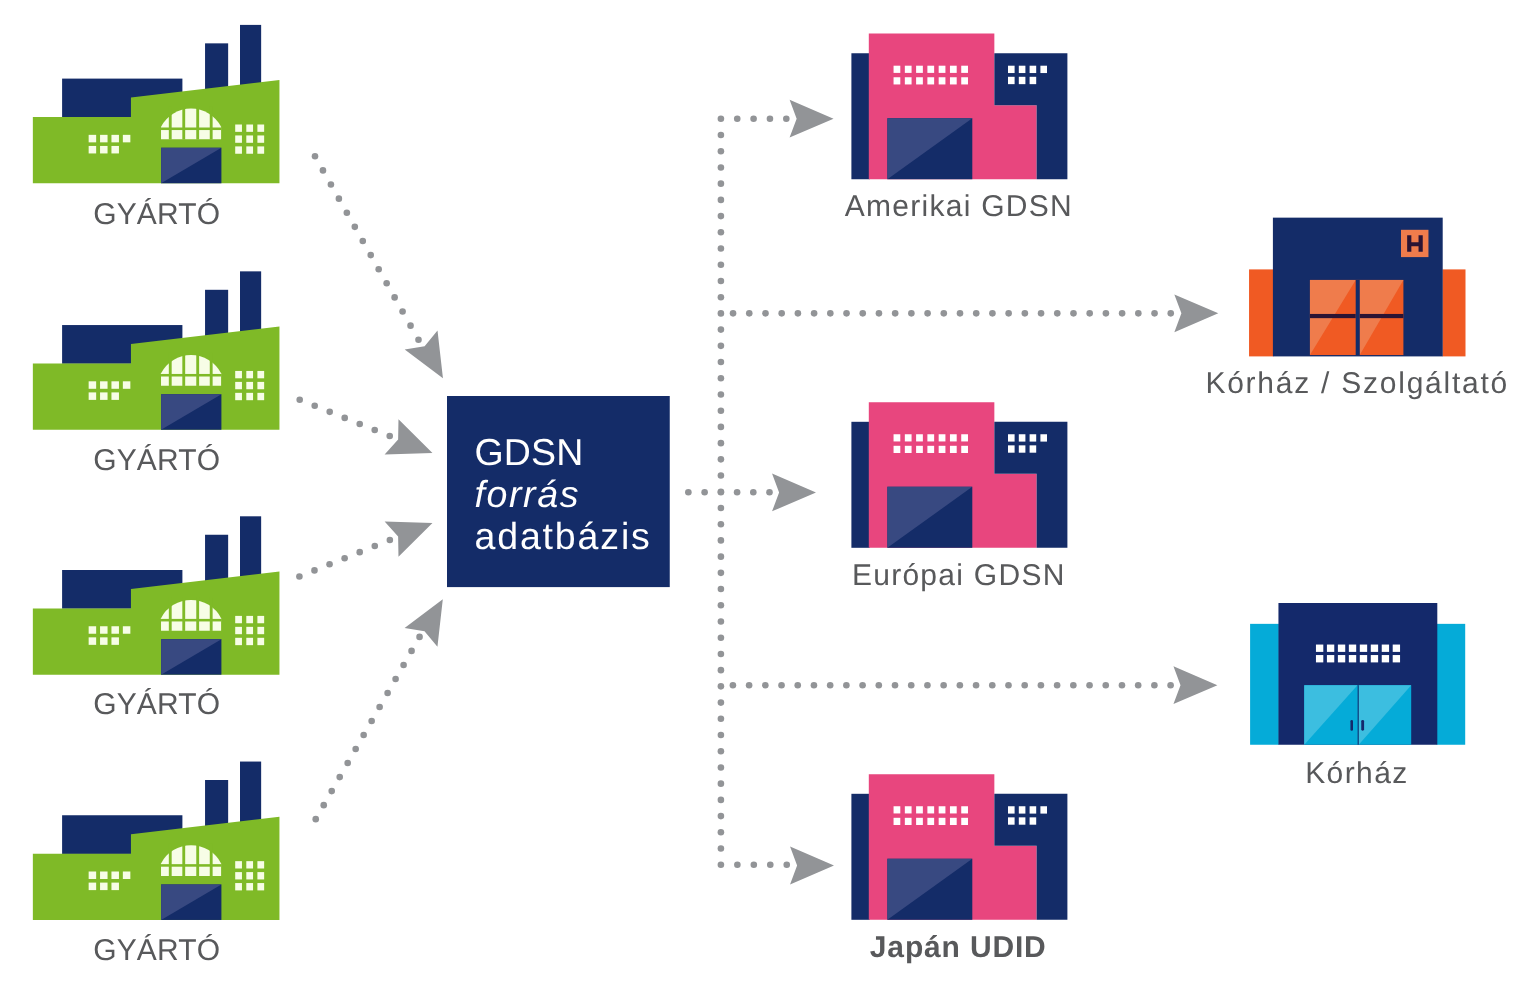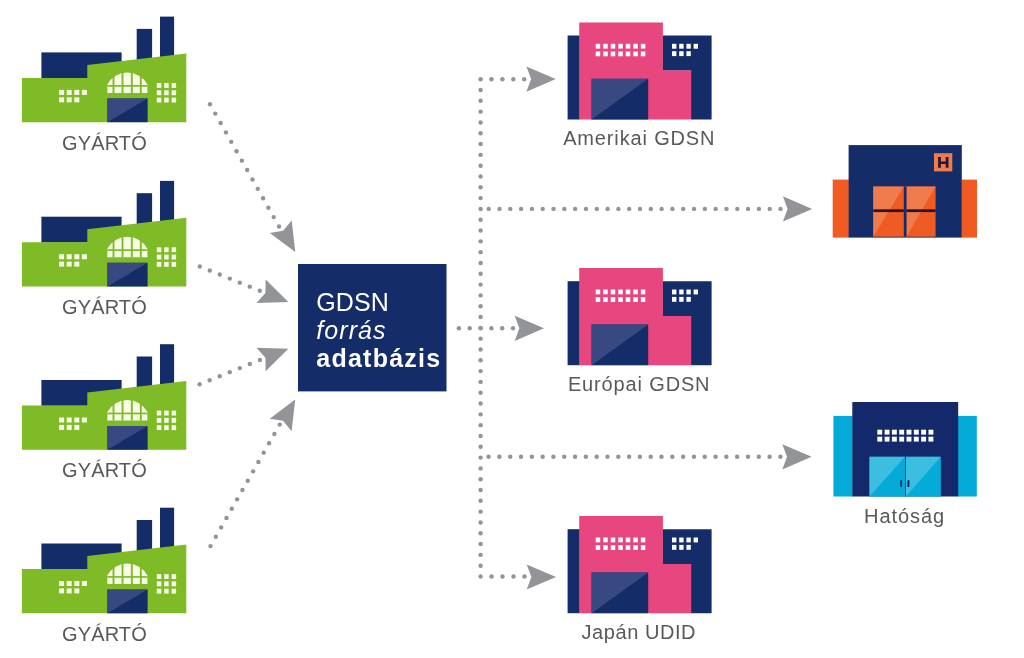--- a/index.html
+++ b/index.html
@@ -6,26 +6,26 @@
   html,body{margin:0;padding:0;}
   body{width:1024px;height:658px;background:#ffffff;overflow:hidden;
        font-family:"Liberation Sans",sans-serif;}
   #stage{position:relative;width:1024px;height:658px;background:#fff;}
   #canvas{position:absolute;top:0;left:0;}
   .lbl{position:absolute;color:#58595B;white-space:nowrap;font-size:20px;
        letter-spacing:0.1px;padding-right:0.1px;line-height:1;transform:translateX(-50%);}
   .ls-a{letter-spacing:0.85px;padding-right:0.85px;}
   .ls-b{letter-spacing:1.17px;padding-right:1.17px;}
   .ls-c{letter-spacing:0.95px;padding-right:0.95px;}
-  .ls-d{letter-spacing:0.56px;padding-right:0.56px;}
+  .ls-d{letter-spacing:0.56px;padding-right:0.56px;font-weight:bold;}
   .gdsn-text{position:absolute;left:316.3px;top:287.6px;color:#ffffff;
              font-size:25px;line-height:28.2px;white-space:nowrap;}
   .hl1{letter-spacing:0.1px;}
   .hl2{letter-spacing:1.08px;font-style:italic;}
-  .hl3{letter-spacing:1.24px;font-weight:bold;}
+  .hl3{letter-spacing:1.24px;}
 </style>
 </head>
 <body>
 
 <div id="stage">
 
   <svg id="canvas" width="1024" height="658" viewBox="0 0 1024 658">
     <g id="layer">
         <g transform="translate(0,0)">
           <rect x="136.7" y="28.9" width="15.4" height="41" fill="#142C68"></rect>
@@ -534,22 +534,23 @@
         </g>
       </g>
   </svg>
 
   <div class="lbl" style="left:104.5px;top:132.5px">GYÁRTÓ</div>
   <div class="lbl" style="left:104.5px;top:296.8px">GYÁRTÓ</div>
   <div class="lbl" style="left:104.5px;top:460.1px">GYÁRTÓ</div>
   <div class="lbl" style="left:104.5px;top:623.6px">GYÁRTÓ</div>
 
   <div class="lbl ls-a" style="left:639.7px;top:128.4px">Amerikai GDSN</div>
+  <div class="lbl ls-b" style="left:905.4px;top:246.4px">Kórház / Szolgáltató</div>
   <div class="lbl ls-a" style="left:639.6px;top:373.8px">Európai GDSN</div>
-  <div class="lbl ls-c" style="left:905.1px;top:506.2px">Hatóság</div>
+  <div class="lbl ls-c" style="left:905.1px;top:506.2px">Kórház</div>
   <div class="lbl ls-d" style="left:639.1px;top:621.8px">Japán UDID</div>
 
   <div class="gdsn-text">
       <div class="hl1">GDSN</div>
       <div class="hl2">forrás</div>
       <div class="hl3">adatbázis</div>
     </div>
 </div>
 
 </body></html>

